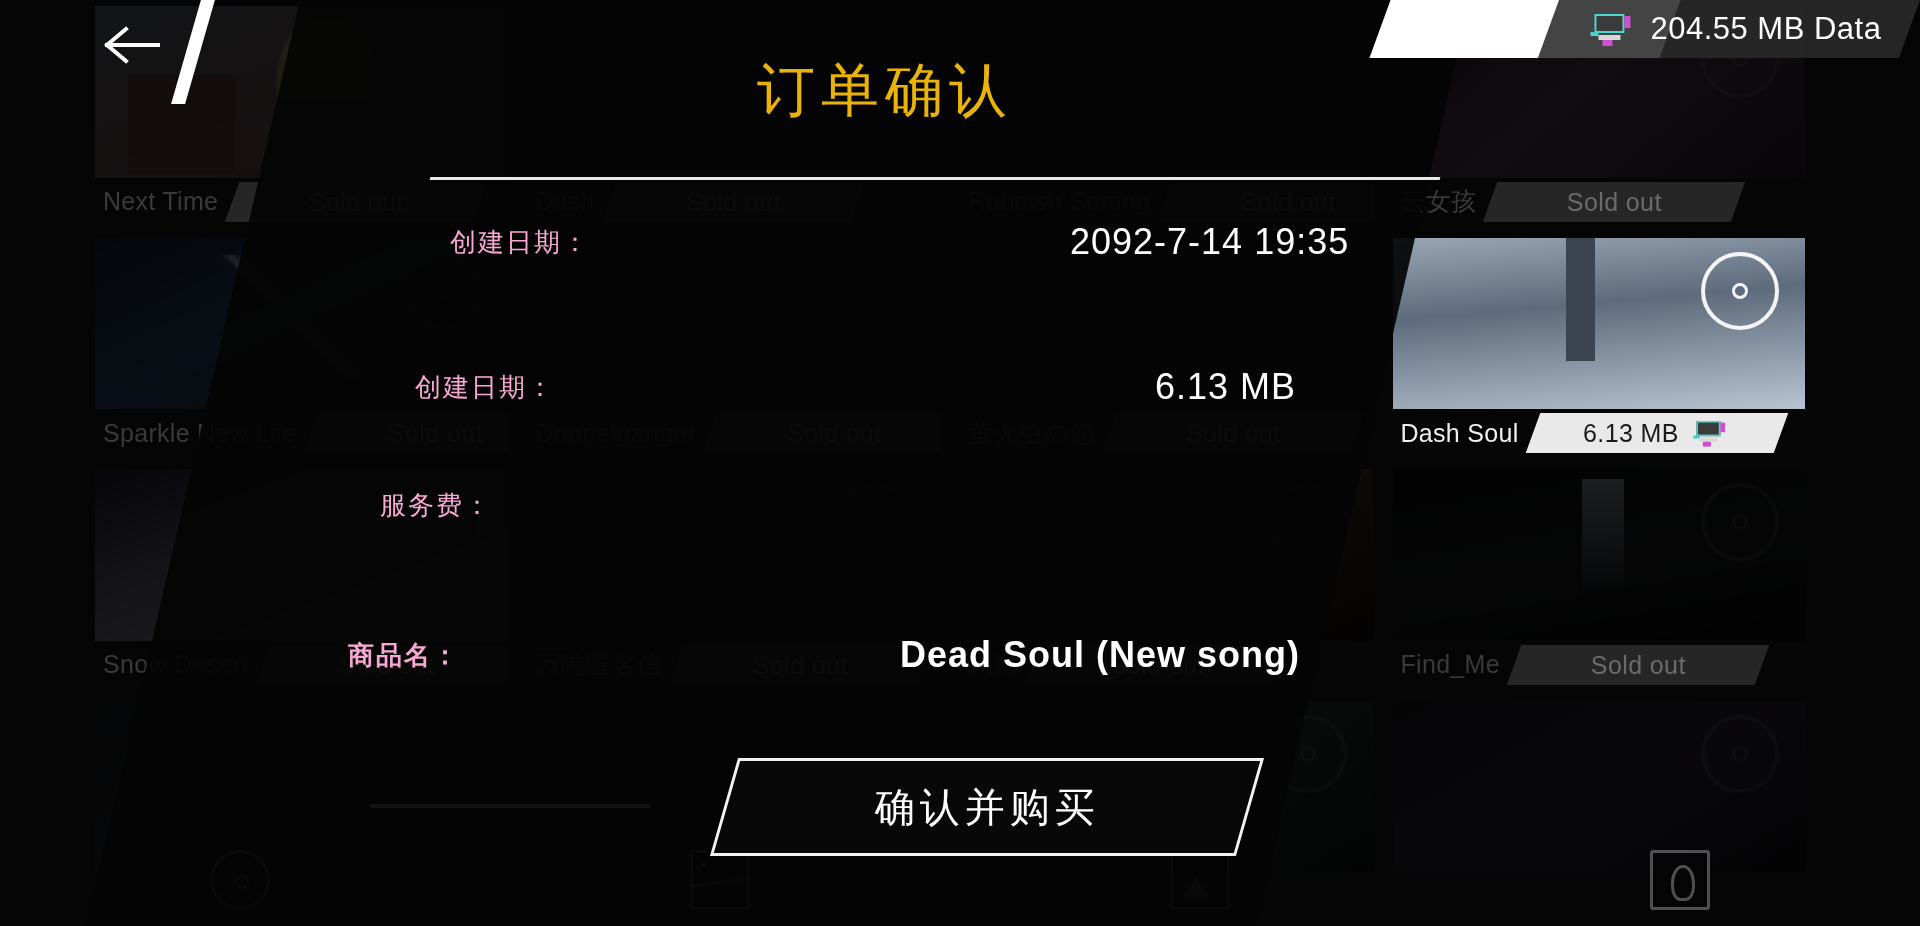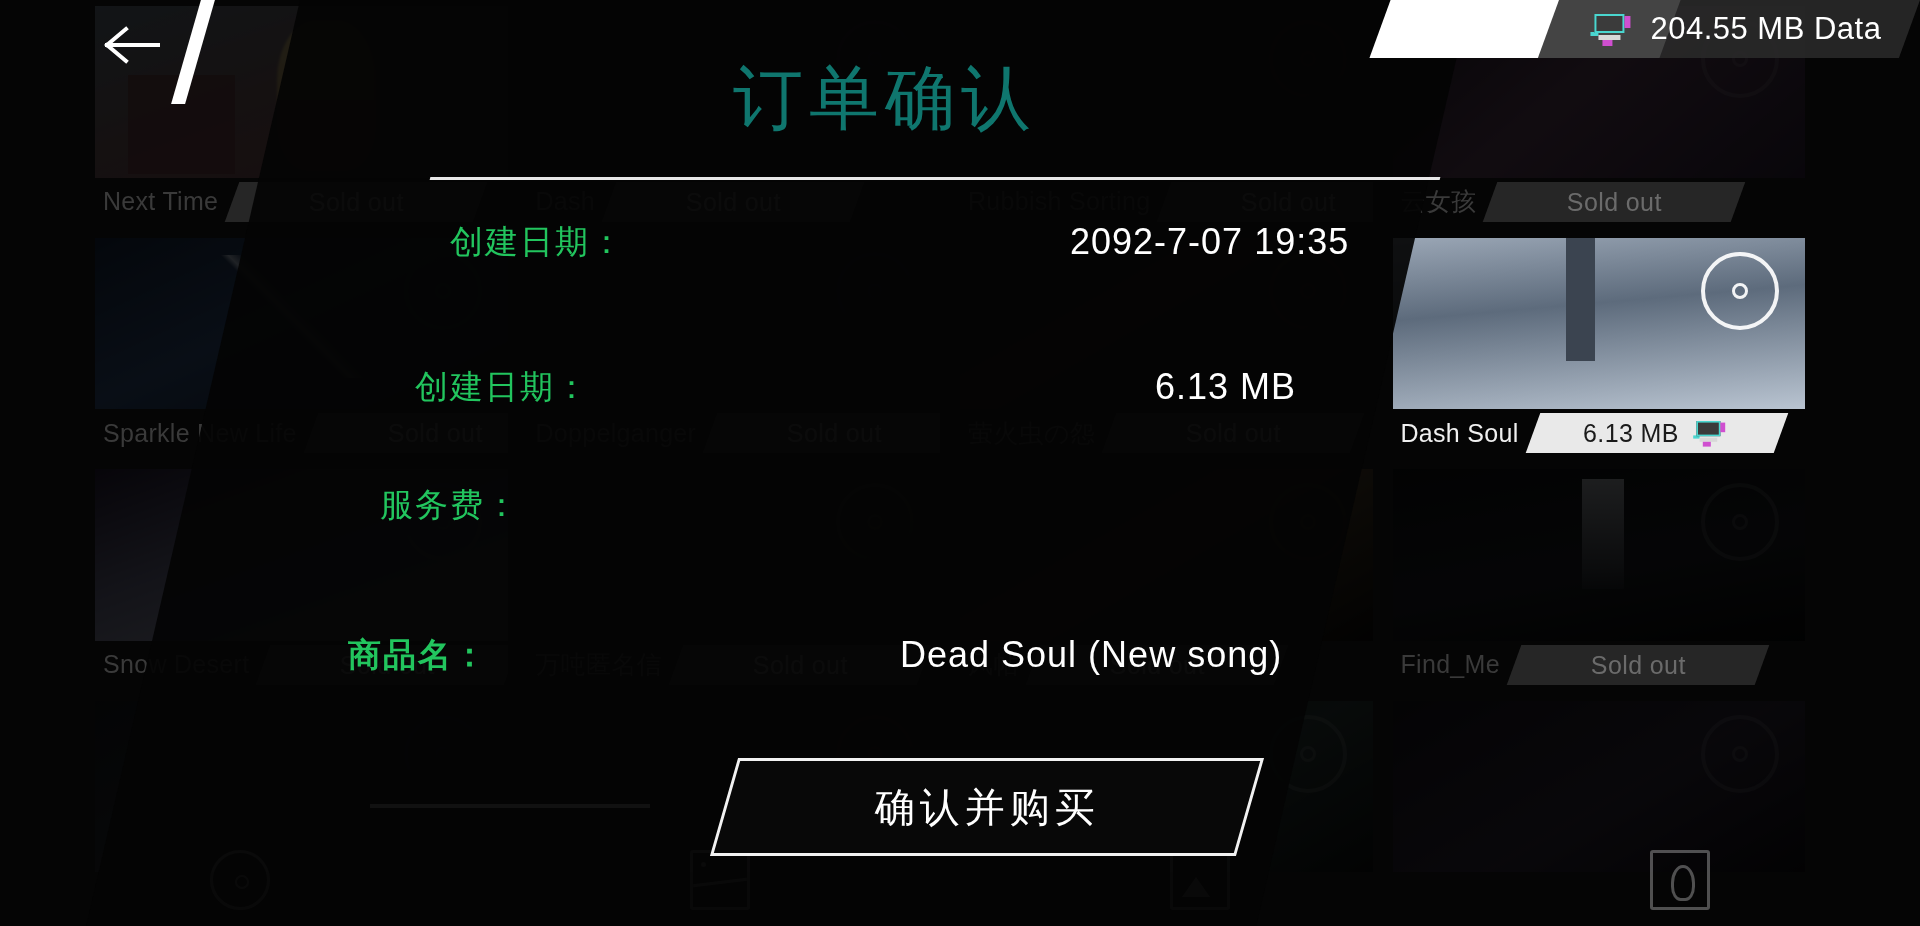--- a/index.html
+++ b/index.html
@@ -145,50 +145,50 @@
     transform-origin:top left;
     pointer-events:auto;
   }
   #order-content{
     position:absolute;left:300px;top:0;width:1170px;height:926px;
     pointer-events:auto;
   }
 
   #order-title{
     position:absolute;left:0;right:0;top:52px;
-    text-align:center;font-size:70px;letter-spacing:6px;color:#0f766e;
+    text-align:center;font-size:58px;letter-spacing:6px;color:#eab308;
     font-weight:400;
   }
   #title-rule{
     position:absolute;left:130px;right:30px;top:177px;height:3px;background:#e8e8e8;
     transform:skewX(-13deg);
   }
 
   .order-row{
     position:absolute;left:0;right:0;height:64px;
     display:flex;align-items:center;
   }
   .order-label{
-    position:absolute;font-size:33px;letter-spacing:2px;color:#22c55e;white-space:nowrap;
+    position:absolute;font-size:26px;letter-spacing:2px;color:#f9a8d4;white-space:nowrap;
   }
   .order-value{
     position:absolute;font-size:36px;letter-spacing:1px;color:#fff;white-space:nowrap;
   }
   #row-date     {top:210px;}
   #row-date   .order-label{left:150px;}
   #row-date   .order-value{left:770px;}
   #row-total    {top:355px;}
   #row-total  .order-label{left:115px;}
   #row-total  .order-value{left:855px;}
   #row-fee      {top:473px;}
   #row-fee    .order-label{left:80px;}
   #row-fee    .order-value{left:745px;}
   #row-name     {top:623px;}
   #row-name   .order-label{left:48px;font-weight:bold;}
-  #row-name   .order-value{left:600px;}
+  #row-name   .order-value{left:600px;font-weight:bold;}
 
   
   #confirm-button{
     position:absolute;left:424px;top:758px;width:520px;height:92px;
     border:3px solid #f2f2f2;background:rgba(8,8,8,.96);
     transform:skewX(-16deg);
     display:flex;align-items:center;justify-content:center;
     cursor:pointer;
   }
   #confirm-label{
@@ -456,21 +456,21 @@
 <div id="order-overlay">
   <div id="order-panel"></div>
 </div>
 
 <div id="order-content" style="z-index:51;">
   <div id="order-title">订单确认</div>
   <div id="title-rule"></div>
 
   <div class="order-row" id="row-date">
     <span class="order-label">创建日期：</span>
-    <span class="order-value">2092-7-07 19:35</span>
+    <span class="order-value">2092-7-14 19:35</span>
   </div>
 
   <div class="order-row" id="row-total">
     <span class="order-label">创建日期：</span>
     <span class="order-value">6.13 MB</span>
   </div>
 
   <div class="order-row" id="row-fee">
     <span class="order-label">服务费：</span>
   </div>

